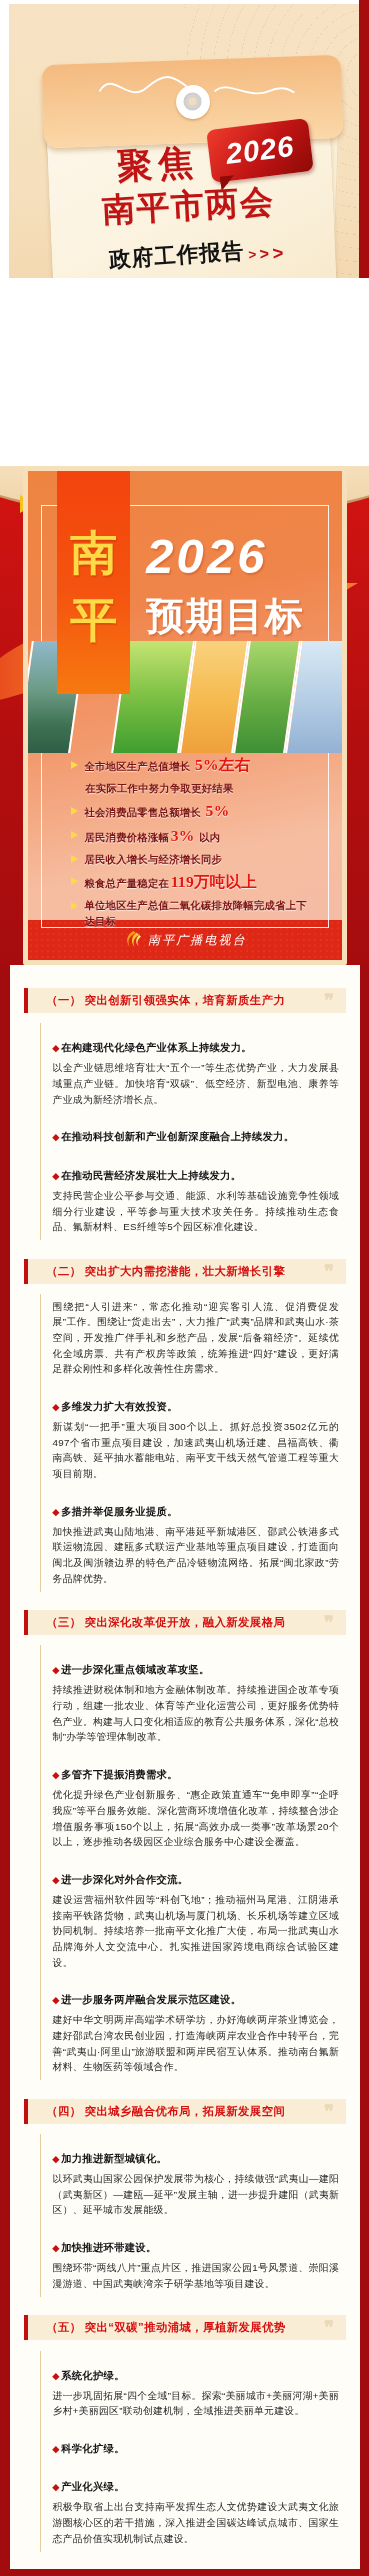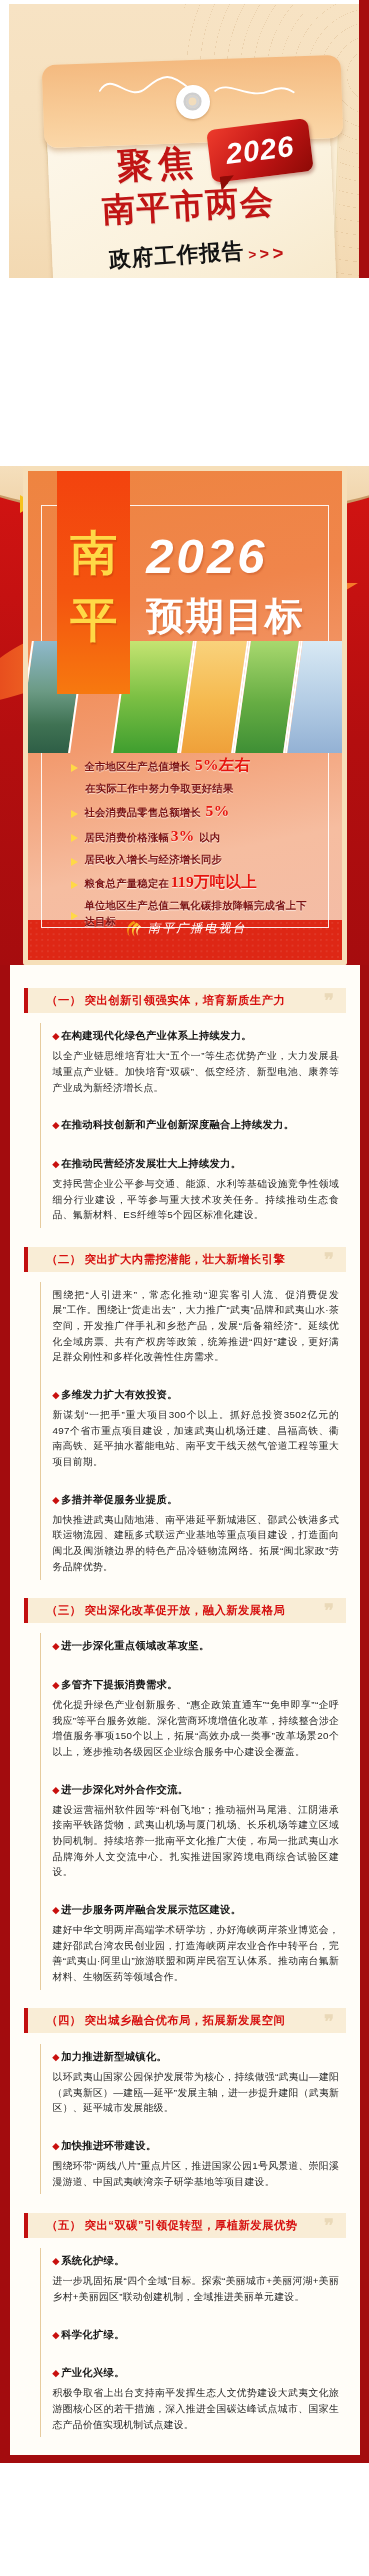--- a/index.html
+++ b/index.html
@@ -79,51 +79,51 @@
     display:flex; transform:skewX(-8deg); }
   .ph { height:100%; border-left:2.6px solid #fff; border-right:2.6px solid #fff; }
   .ph-gap { width:41px; height:100%; }
   .ph-mountain { width:54px; background:linear-gradient(180deg,#8fb9cc 0%,#6b9a84 45%,#3f7253 75%,#2e5e46 100%); }
   .ph-tea { width:68px; background:linear-gradient(180deg,#c5e472 0%,#7cc044 50%,#3f9e2f 100%); }
   .ph-chicks { width:54px; background:linear-gradient(180deg,#f9d27c 0%,#f5b94e 55%,#efa03a 100%); }
   .ph-bamboo { width:52px; background:linear-gradient(180deg,#a8d86e 0%,#66ad43 55%,#3e8f35 100%); }
   .ph-bottles { width:64px; background:linear-gradient(180deg,#d8e9f4 0%,#b3cce4 55%,#93b1d4 100%); }
 
   .goals { position:absolute; left:43px; top:286px; width:242px; z-index:2; display:flex; flex-direction:column; gap:6.2px; }
-  .g-row { display:flex; align-items:center; }
+  .g-row { display:flex; align-items:flex-start; }
   .g-indent { margin-left:14px; }
   .g-marker { flex:0 0 auto; width:0; height:0; margin:3.6px 6.2px 0 0;
     border-left:7.2px solid #ffd946; border-top:4.6px solid transparent; border-bottom:4.6px solid transparent; }
   .g-text { font-size:10.3px; font-weight:700; color:#7c1414; line-height:1.55; letter-spacing:0.3px;
     text-shadow:0 0.5px 1px rgba(255,255,255,.75); }
   .g-big { font-size:15.5px; font-weight:900; color:#e6150e; font-family:"Liberation Serif", serif;
     line-height:1; padding:0 1.5px; text-shadow:0 0.5px 1px rgba(255,255,255,.8); }
 
   .p-bottom { position:absolute; left:0; right:0; bottom:0; height:40px; z-index:0;
     background-color:#de2715;
     background-image:radial-gradient(rgba(255,255,255,.26) 0.6px, transparent 0.7px);
     background-size:5.7px 5.7px;
-    display:flex; align-items:flex-start; justify-content:center; gap:5.2px; }
+    display:flex; align-items:center; justify-content:center; gap:5.2px; }
   .logo-text { color:#fff; font-size:12px; font-style:italic; letter-spacing:2.1px;
     font-family:"DejaVu Serif", serif; }
 
   
   .main { background:#a30c0e; padding:0 10.3px 8.2px; }
   .content { background:#fffdf8; padding:15.5px 0 17.5px; }
   .sec { margin-top:18.5px; }
   .sec:first-child { margin-top:7.2px; }
   .sec-bar { position:relative; margin:0 13.4px; background:#f9edd6; min-height:25px;
     display:flex; align-items:center; border-left:4.6px solid #c21010; padding:4.1px 31px 4.1px 18.5px; }
   .sec-num, .sec-title { color:#d6100f; font-size:11.3px; font-weight:800; letter-spacing:0.5px; }
   .sec-num { margin-right:3.1px; }
   .sec-quote { position:absolute; right:12.4px; top:2.1px; color:#ead9b8; font-size:18.5px; font-weight:900;
     font-family:"DejaVu Serif", serif; }
   .sec-body { margin:10.3px 17.5px 0 30px; border-left:0.5px solid #e6cb9e; padding:1px 3.1px 5.2px 11.3px; }
   .item-head { font-size:10.3px; font-weight:800; color:#141414; line-height:1.6; margin-top:22px; letter-spacing:0.3px; }
-  .sec-body .item-head:first-child { margin-top:4px; }
+  .sec-body .item-head:first-child { margin-top:16px; }
   .diamond { color:#c8100e; font-size:8.8px; margin-right:1.5px; }
   .item-body { font-size:9.8px; color:#262626; line-height:1.6; margin-top:3.6px; letter-spacing:0.3px;
     text-align:justify; }
 </style>
 </head>
 <body>
 
 <div class="page">
 
   <div class="hero">
@@ -264,20 +264,21 @@
       </section>
 
       <section class="sec">
         <div class="sec-bar">
           <span class="sec-num">（三）</span>
           <span class="sec-title">突出深化改革促开放，融入新发展格局</span>
           <span class="sec-quote">❞</span>
         </div>
         <div class="sec-body">
           <p class="item-head"><span class="diamond">◆</span><span>进一步深化重点领域改革攻坚。</span></p>
+          <p class="item-body">持续推进财税体制和地方金融体制改革。持续推进国企改革专项行动，组建一批农业、体育等产业化运营公司，更好服务优势特色产业。构建与人口变化相适应的教育公共服务体系，深化“总校制”办学等管理体制改革。</p>
           <p class="item-head"><span class="diamond">◆</span><span>多管齐下提振消费需求。</span></p>
           <p class="item-body">优化提升绿色产业创新服务、“惠企政策直通车”“免申即享”“企呼我应”等平台服务效能。深化营商环境增值化改革，持续整合涉企增值服务事项150个以上，拓展“高效办成一类事”改革场景20个以上，逐步推动各级园区企业综合服务中心建设全覆盖。</p>
           <p class="item-head"><span class="diamond">◆</span><span>进一步深化对外合作交流。</span></p>
           <p class="item-body">建设运营福州软件园等“科创飞地”；推动福州马尾港、江阴港承接南平铁路货物，武夷山机场与厦门机场、长乐机场等建立区域协同机制。持续培养一批南平文化推广大使，布局一批武夷山水品牌海外人文交流中心。扎实推进国家跨境电商综合试验区建设。</p>
           <p class="item-head"><span class="diamond">◆</span><span>进一步服务两岸融合发展示范区建设。</span></p>
           <p class="item-body">建好中华文明两岸高端学术研学坊，办好海峡两岸茶业博览会，建好邵武台湾农民创业园，打造海峡两岸农业合作中转平台，完善“武夷山·阿里山”旅游联盟和两岸民宿互认体系。推动南台氟新材料、生物医药等领域合作。</p>
         </div>
       </section>
 
       <section class="sec">
@@ -290,21 +291,21 @@
           <p class="item-head"><span class="diamond">◆</span><span>加力推进新型城镇化。</span></p>
           <p class="item-body">以环武夷山国家公园保护发展带为核心，持续做强“武夷山—建阳（武夷新区）—建瓯—延平”发展主轴，进一步提升建阳（武夷新区）、延平城市发展能级。</p>
           <p class="item-head"><span class="diamond">◆</span><span>加快推进环带建设。</span></p>
           <p class="item-body">围绕环带“两线八片”重点片区，推进国家公园1号风景道、崇阳溪漫游道、中国武夷峡湾亲子研学基地等项目建设。</p>
         </div>
       </section>
 
       <section class="sec">
         <div class="sec-bar">
           <span class="sec-num">（五）</span>
-          <span class="sec-title">突出“双碳”引领促转型，厚植新发展优势</span>
+          <span class="sec-title">突出“双碳”推动浦城，厚植新发展优势</span>
           <span class="sec-quote">❞</span>
         </div>
         <div class="sec-body">
           <p class="item-head"><span class="diamond">◆</span><span>系统化护绿。</span></p>
           <p class="item-body">进一步巩固拓展“四个全域”目标。探索“美丽城市+美丽河湖+美丽乡村+美丽园区”联动创建机制，全域推进美丽单元建设。</p>
           <p class="item-head"><span class="diamond">◆</span><span>科学化扩绿。</span></p>
           <p class="item-head"><span class="diamond">◆</span><span>产业化兴绿。</span></p>
           <p class="item-body">积极争取省上出台支持南平发挥生态人文优势建设大武夷文化旅游圈核心区的若干措施，深入推进全国碳达峰试点城市、国家生态产品价值实现机制试点建设。</p>
         </div>
       </section>

